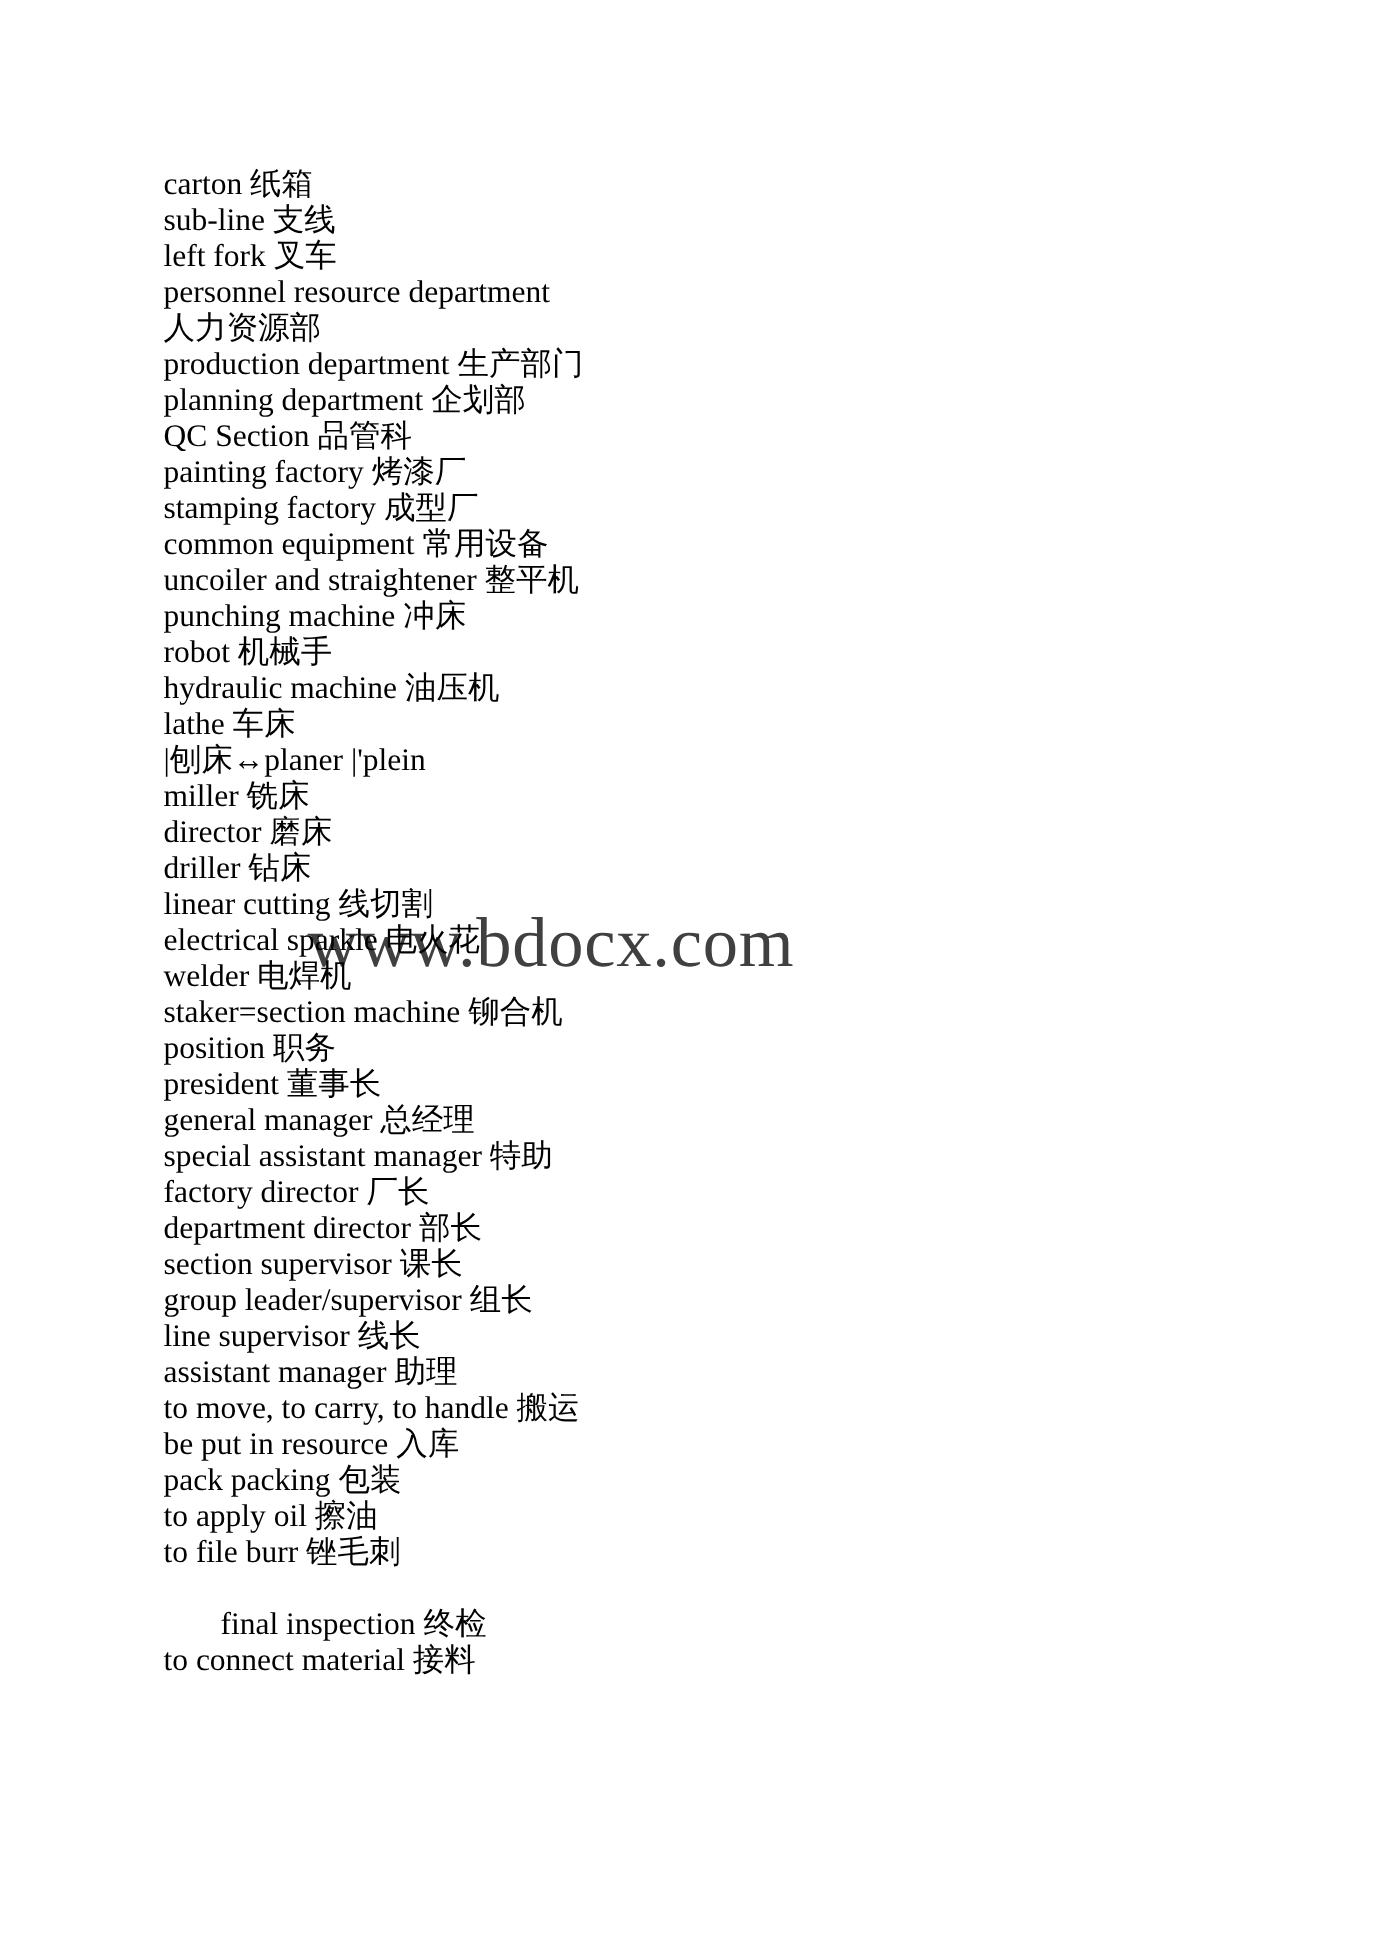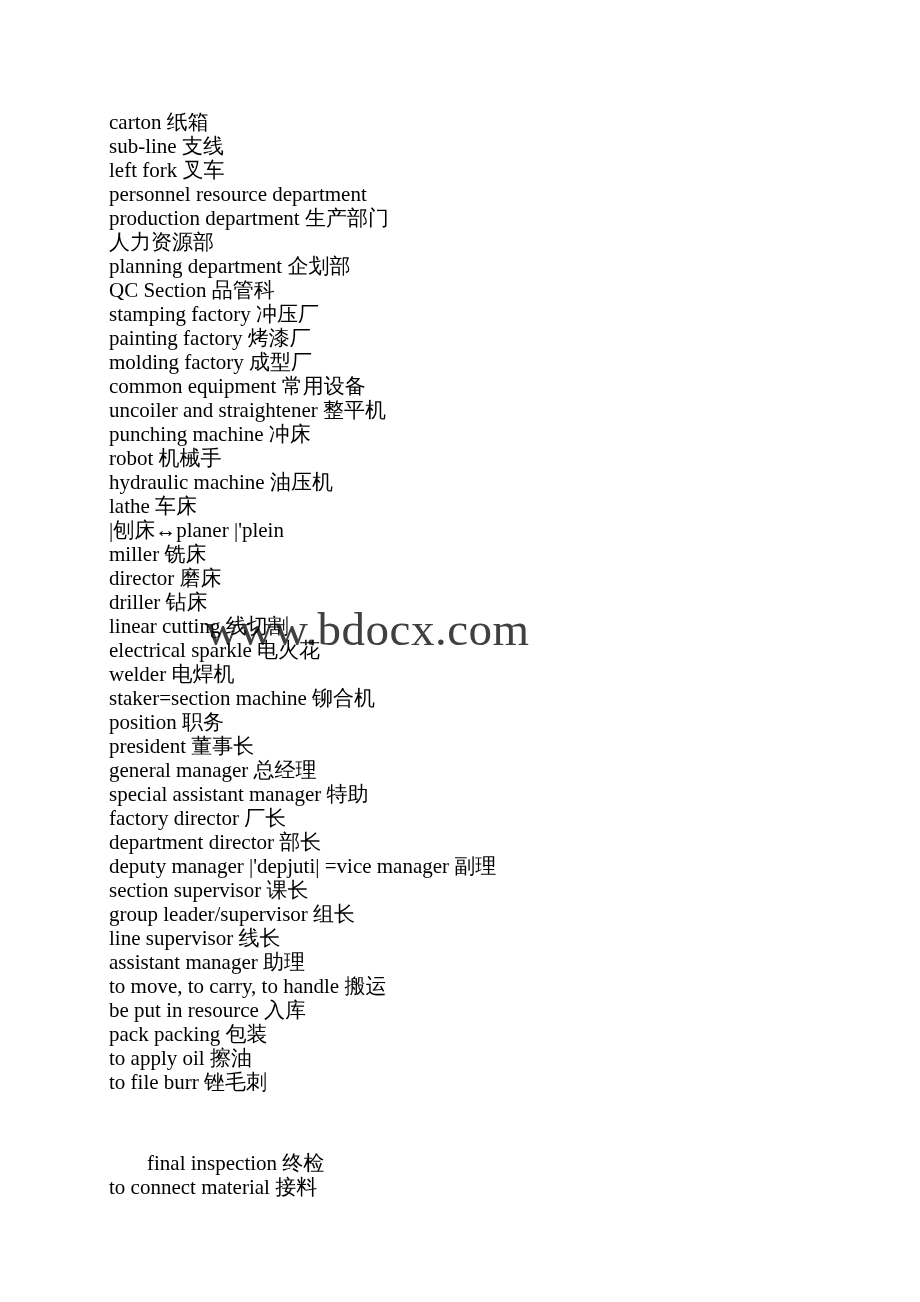--- a/index.html
+++ b/index.html
@@ -57,68 +57,65 @@
 
   .doc-line {
     font-size: 21px;
     line-height: 24px;
     color: #000000;
     white-space: pre;
     letter-spacing: 0px;
   }
   .doc-line.indent {
     padding-left: 38px;
-    margin-top: 33px;
   }
   .doc-line.blank {
     height: 24px;
   }
 </style>
 </head>
 <body>
 
 <div id="page">
 
   <div id="watermark">
     <span class="wm-text">www.bdocx.com</span>
   </div>
 
   <div id="text-body">
       <div class="doc-line">carton 纸箱</div>
       <div class="doc-line">sub-line 支线</div>
       <div class="doc-line">left fork 叉车</div>
       <div class="doc-line">personnel resource department</div>
+      <div class="doc-line">人力资源部</div>
       <div class="doc-line">production department 生产部门</div>
-      <div class="doc-line">人力资源部</div>
       <div class="doc-line">planning department 企划部</div>
       <div class="doc-line">QC Section 品管科</div>
-      <div class="doc-line">stamping factory 冲压厂</div>
       <div class="doc-line">painting factory 烤漆厂</div>
-      <div class="doc-line">molding factory 成型厂</div>
+      <div class="doc-line">stamping factory 成型厂</div>
       <div class="doc-line">common equipment 常用设备</div>
       <div class="doc-line">uncoiler and straightener 整平机</div>
       <div class="doc-line">punching machine 冲床</div>
       <div class="doc-line">robot 机械手</div>
       <div class="doc-line">hydraulic machine 油压机</div>
       <div class="doc-line">lathe 车床</div>
       <div class="doc-line">|刨床↔planer |'plein</div>
       <div class="doc-line">miller 铣床</div>
       <div class="doc-line">director 磨床</div>
       <div class="doc-line">driller 钻床</div>
       <div class="doc-line">linear cutting 线切割</div>
       <div class="doc-line">electrical sparkle 电火花</div>
       <div class="doc-line">welder 电焊机</div>
       <div class="doc-line">staker=section machine 铆合机</div>
       <div class="doc-line">position 职务</div>
       <div class="doc-line">president 董事长</div>
       <div class="doc-line">general manager 总经理</div>
       <div class="doc-line">special assistant manager 特助</div>
       <div class="doc-line">factory director 厂长</div>
       <div class="doc-line">department director 部长</div>
-      <div class="doc-line">deputy manager |'depjuti| =vice manager 副理</div>
       <div class="doc-line">section supervisor 课长</div>
       <div class="doc-line">group leader/supervisor 组长</div>
       <div class="doc-line">line supervisor 线长</div>
       <div class="doc-line">assistant manager 助理</div>
       <div class="doc-line">to move, to carry, to handle 搬运</div>
       <div class="doc-line">be put in resource 入库</div>
       <div class="doc-line">pack packing 包装</div>
       <div class="doc-line">to apply oil 擦油</div>
       <div class="doc-line">to file burr 锉毛刺</div>
       <div class="doc-line blank"></div>

